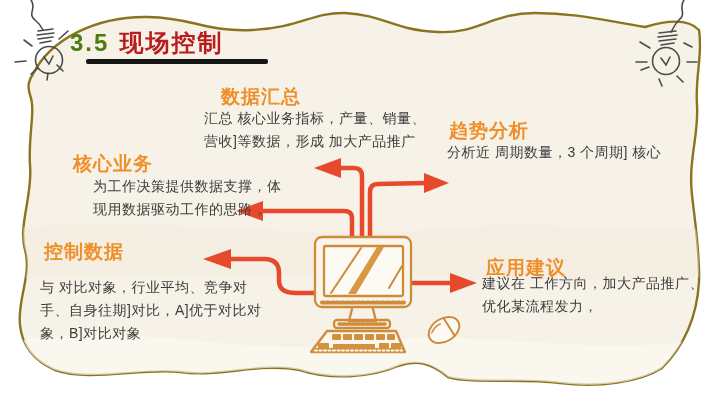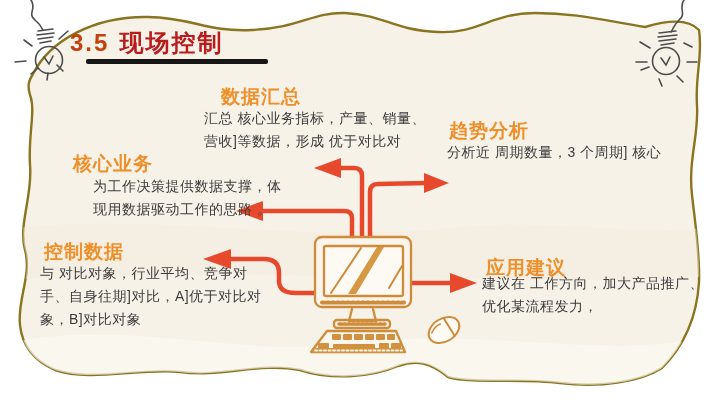--- a/index.html
+++ b/index.html
@@ -6,42 +6,42 @@
   .stage{
     position:relative;width:720px;height:405px;overflow:hidden;
     background:#ffffff;
     font-family:"Liberation Sans","DejaVu Sans",sans-serif;
   }
   .stage svg{position:absolute;left:0;top:0;}
   .title-row{
     position:absolute;left:70px;top:27px;
     font-size:24px;font-weight:bold;letter-spacing:2px;white-space:nowrap;
   }
-  .title-num{color:#c2410c;margin-right:10px;}
+  .title-num{color:#4d7c0f;margin-right:10px;}
   .title-text{color:#b91c1c;}
   .title-underline{
     position:absolute;left:86px;top:59px;width:182px;height:5px;
     background:#161616;border-radius:2px;
   }
   .h{
     position:absolute;font-size:19px;font-weight:bold;color:#EF8F2A;
     white-space:nowrap;letter-spacing:1px;
   }
   .b{
     position:absolute;font-size:14px;color:#3C3C3C;line-height:23px;
     white-space:nowrap;letter-spacing:0.5px;
   }
   #h-summary{left:221px;top:84px;}
   #b-summary{left:204px;top:107px;}
   #h-trend{left:449px;top:118px;}
   #b-trend{left:447px;top:141px;}
   #h-core{left:73px;top:151px;}
   #b-core{left:62px;top:175px;margin-left:31px;}
   #h-control{left:44px;top:239px;}
-  #b-control{left:40px;top:262px;}
+  #b-control{left:40px;top:276px;}
   #h-advice{left:486px;top:255px;}
   #b-advice{left:482px;top:272px;}
 </style>
 </head>
 <body>
 
 <div class="stage">
 
   <svg width="720" height="405" viewBox="0 0 720 405">
     <defs>
@@ -123,21 +123,21 @@
   </svg>
 
   <div class="title-row">
     <span class="title-num">3.5</span><span class="title-text">现场控制</span>
   </div>
   <div class="title-underline"></div>
 
   <div class="h" id="h-summary">数据汇总</div>
   <div class="b" id="b-summary">
     <div>汇总 核心业务指标，产量、销量、</div>
-    <div>营收]等数据，形成 优于对比对</div>
+    <div>营收]等数据，形成 加大产品推广</div>
   </div>
 
   <div class="h" id="h-trend">趋势分析</div>
   <div class="b" id="b-trend">
     <div>分析近 周期数量，3 个周期] 核心</div>
   </div>
 
   <div class="h" id="h-core">核心业务</div>
   <div class="b" id="b-core">
     <div>为工作决策提供数据支撑，体</div>

